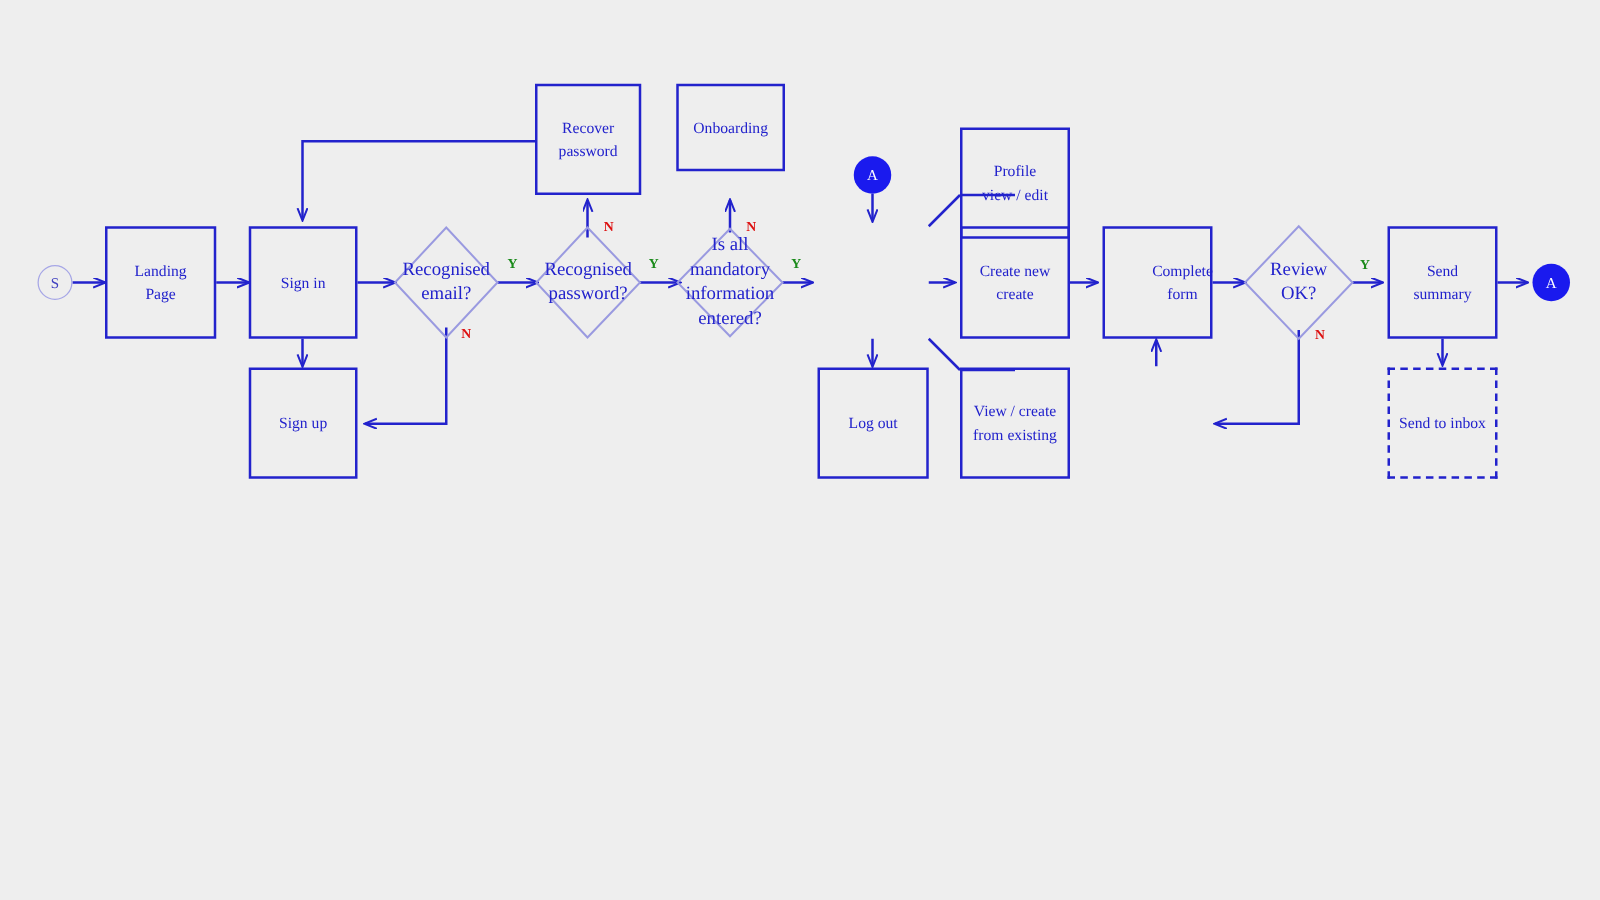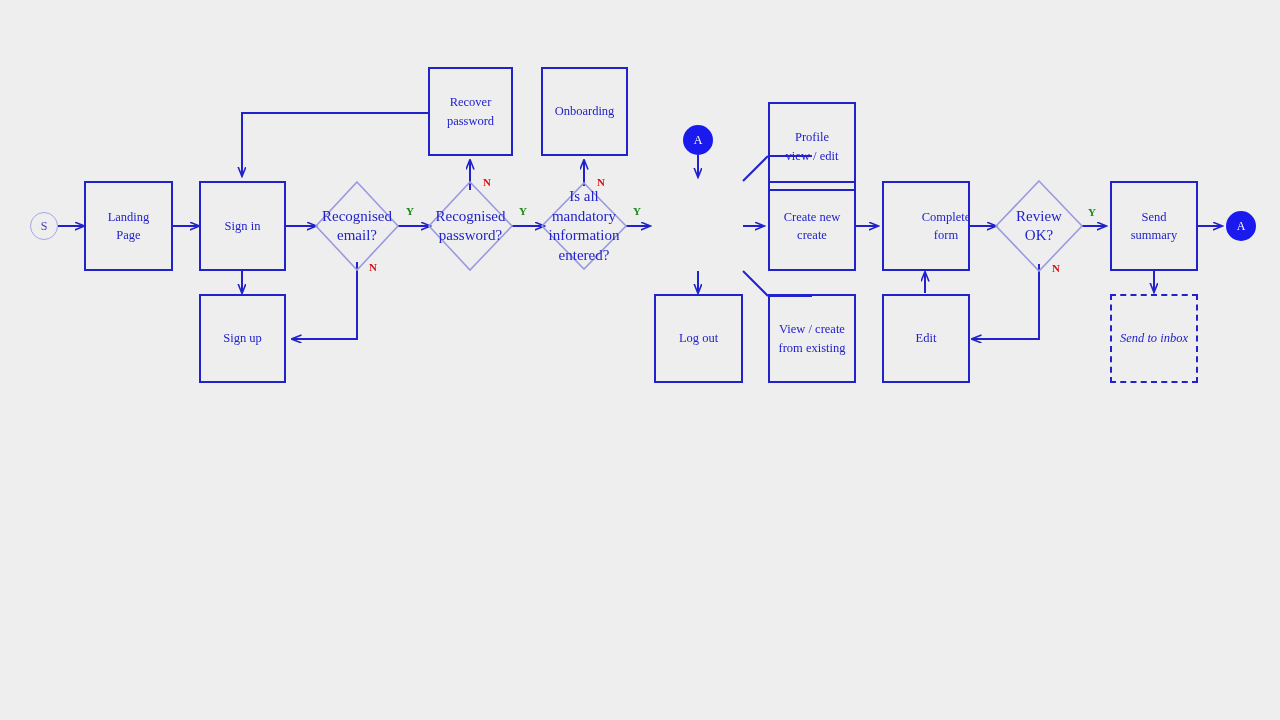--- a/index.html
+++ b/index.html
@@ -35,21 +35,20 @@
     color: #2222cc;
     font-size: 12.5px;
     line-height: 1.45;
     background: transparent;
   }
   .node.rect {
     border: 2px solid #2222cc;
   }
   .node.rect-dashed {
     border: 2px dashed #2222cc;
-    font-style: italic;
   }
   .node .label {
     padding: 0 4px;
     white-space: pre-line;
   }
   .diamond-wrap {
     position: absolute;
   }
   .diamond-wrap .dtext {
     position: absolute;
@@ -185,21 +184,21 @@
 
   <div class="node rect" style="left:199px; top:294px; width:87px; height:89px;">
     <span class="label">Sign up</span>
   </div>
 
   <div class="node rect" style="left:428px; top:67px; width:85px; height:89px;">
     <span class="label">Recover
 password</span>
   </div>
 
-  <div class="node rect" style="left:541px; top:67px; width:87px; height:89px;">
+  <div class="node rect" style="left:541px; top:67px; width:87px; height:70px;">
     <span class="label">Onboarding</span>
   </div>
 
   <div class="node rect" style="left:768px; top:67px; width:88px; height:89px;margin-top:35px;">
     <span class="label">Profile
 view / edit</span>
   </div>
 
 
   <div class="node rect" style="left:654px; top:294px; width:89px; height:89px;">
@@ -214,23 +213,20 @@
   <div class="node rect" style="left:768px; top:294px; width:88px; height:89px;">
     <span class="label">View / create
 from existing</span>
   </div>
 
   <div class="node rect" style="left:882px; top:181px; width:88px; height:90px;padding-left:40px;">
     <span class="label">Complete
 form</span>
   </div>
 
-  <div class="node rect" style="left:882px; top:294px; width:88px; height:89px;">
-    <span class="label">Edit</span>
-  </div>
 
   <div class="node rect" style="left:1110px; top:181px; width:88px; height:90px;">
     <span class="label">Send
 summary</span>
   </div>
 
   <div class="node rect-dashed" style="left:1110px; top:294px; width:88px; height:89px;">
     <span class="label">Send to inbox</span>
   </div>
 

